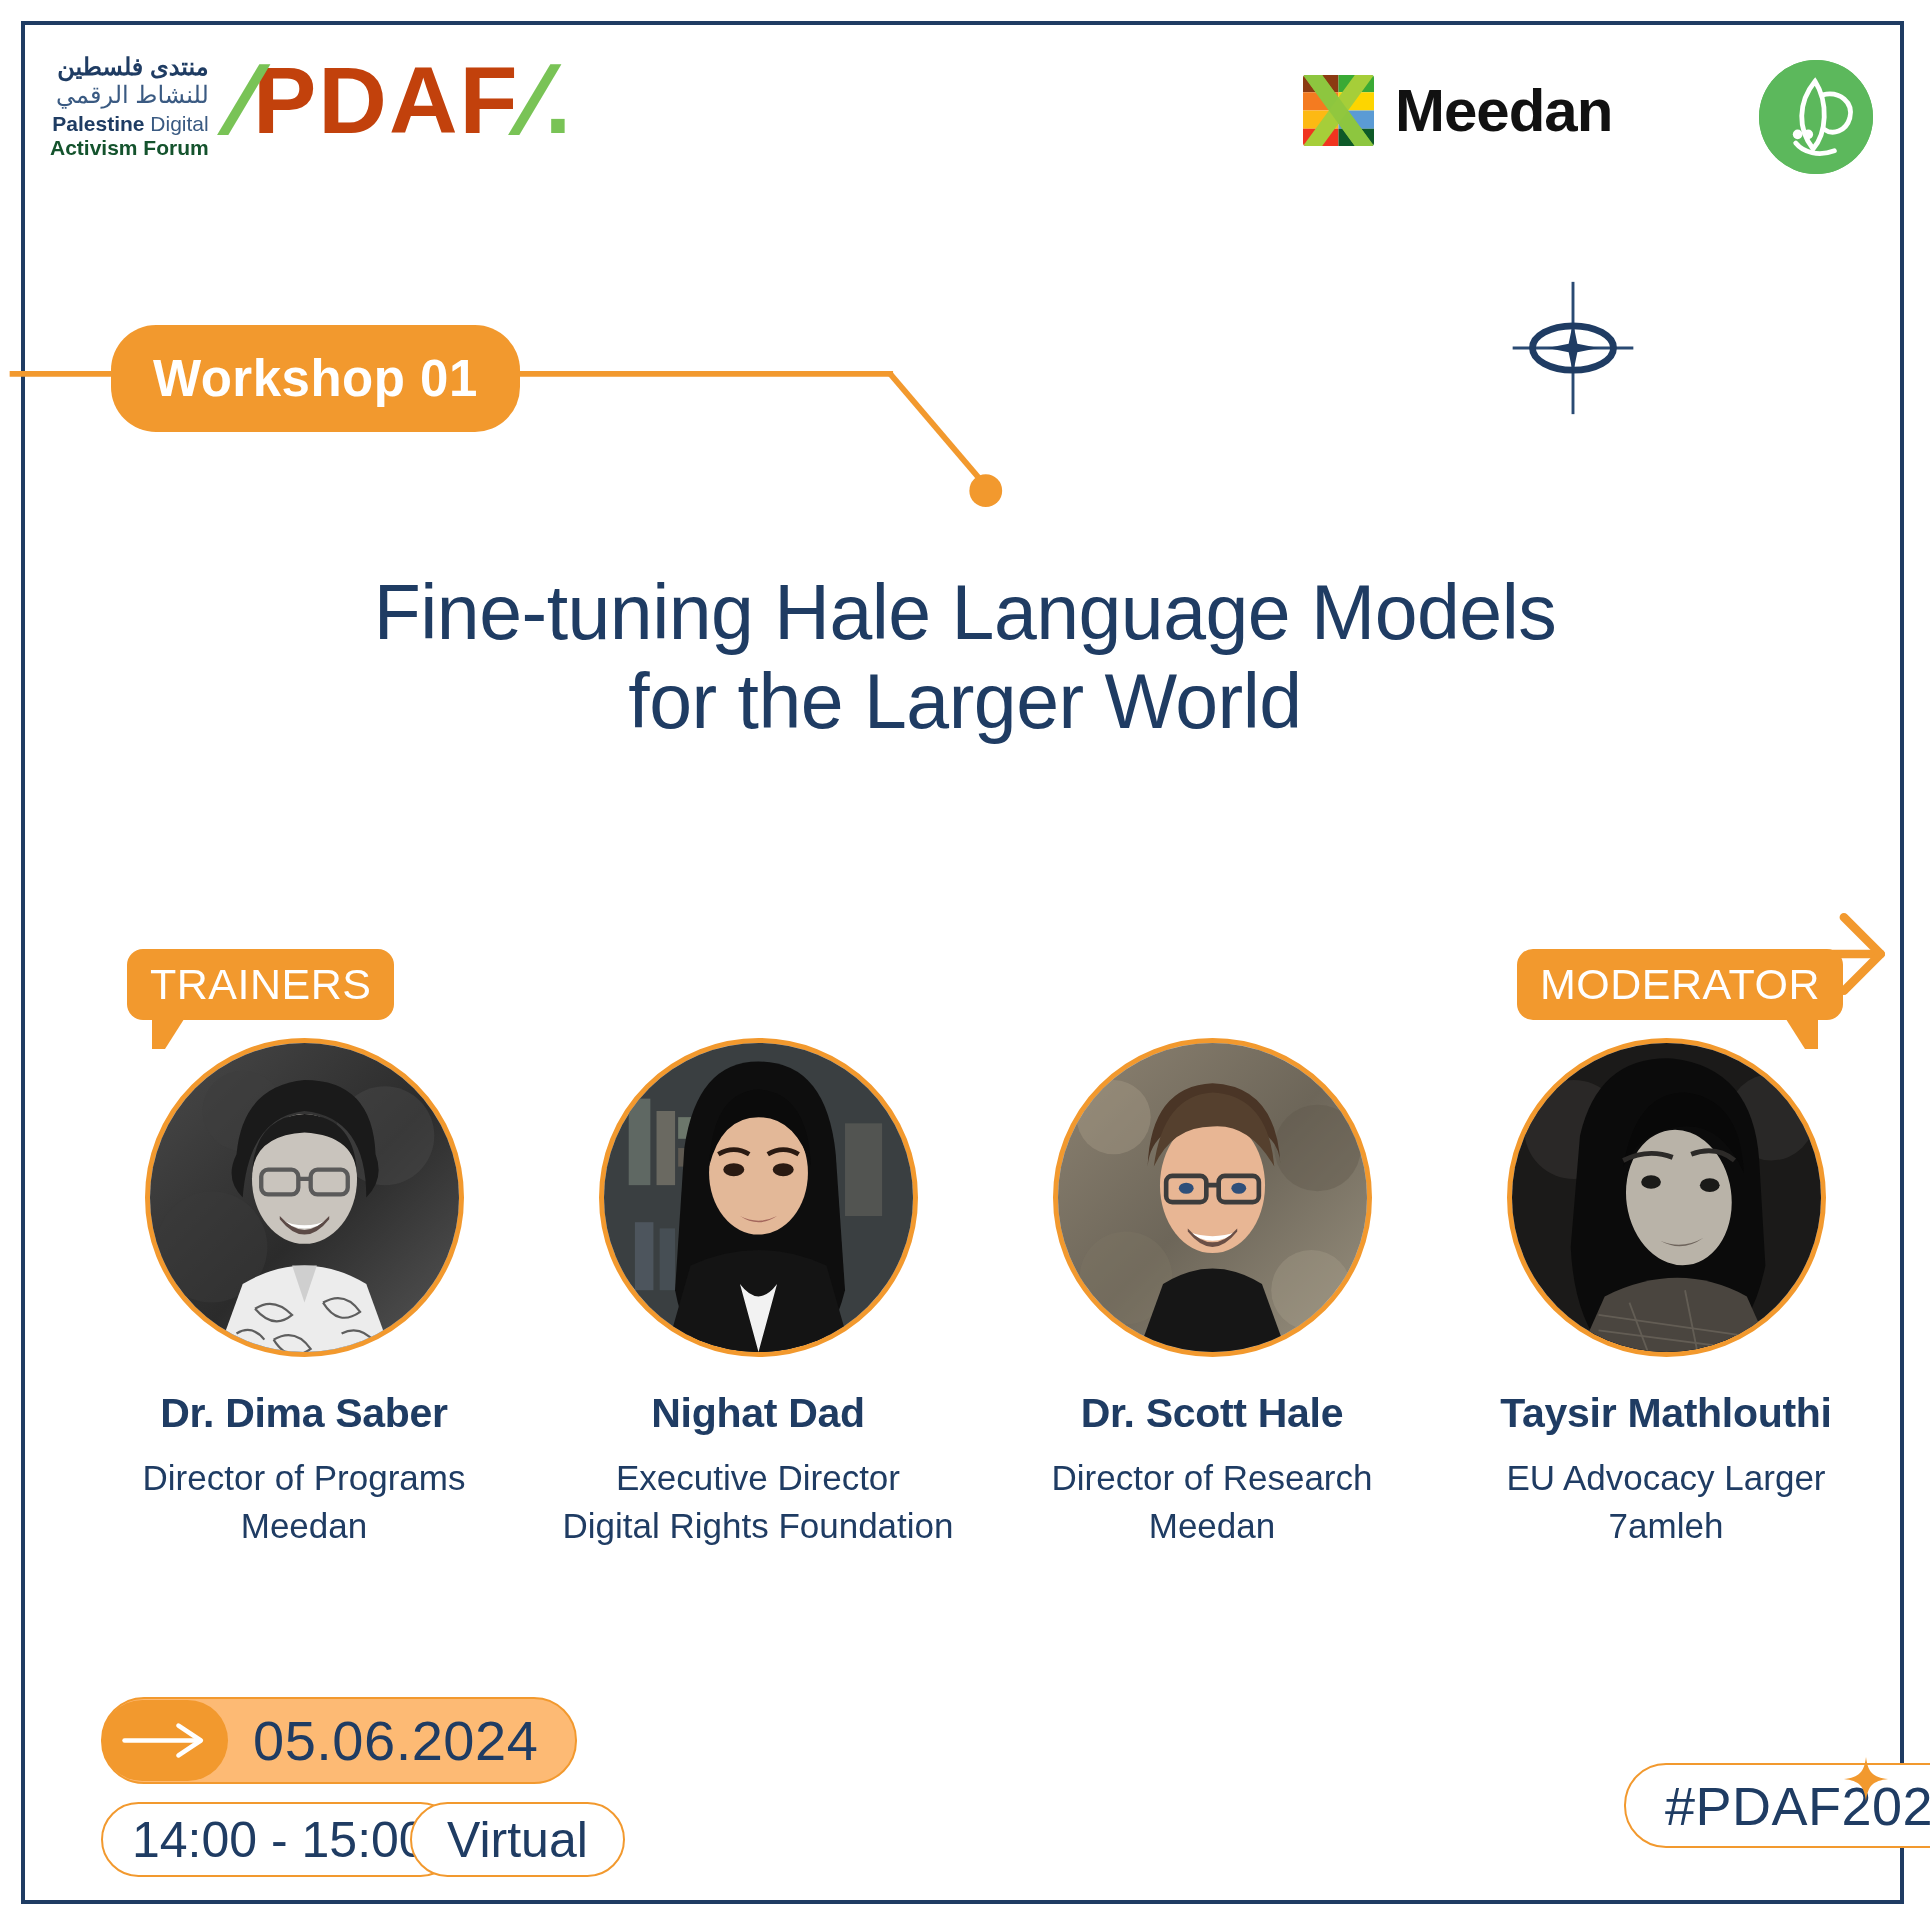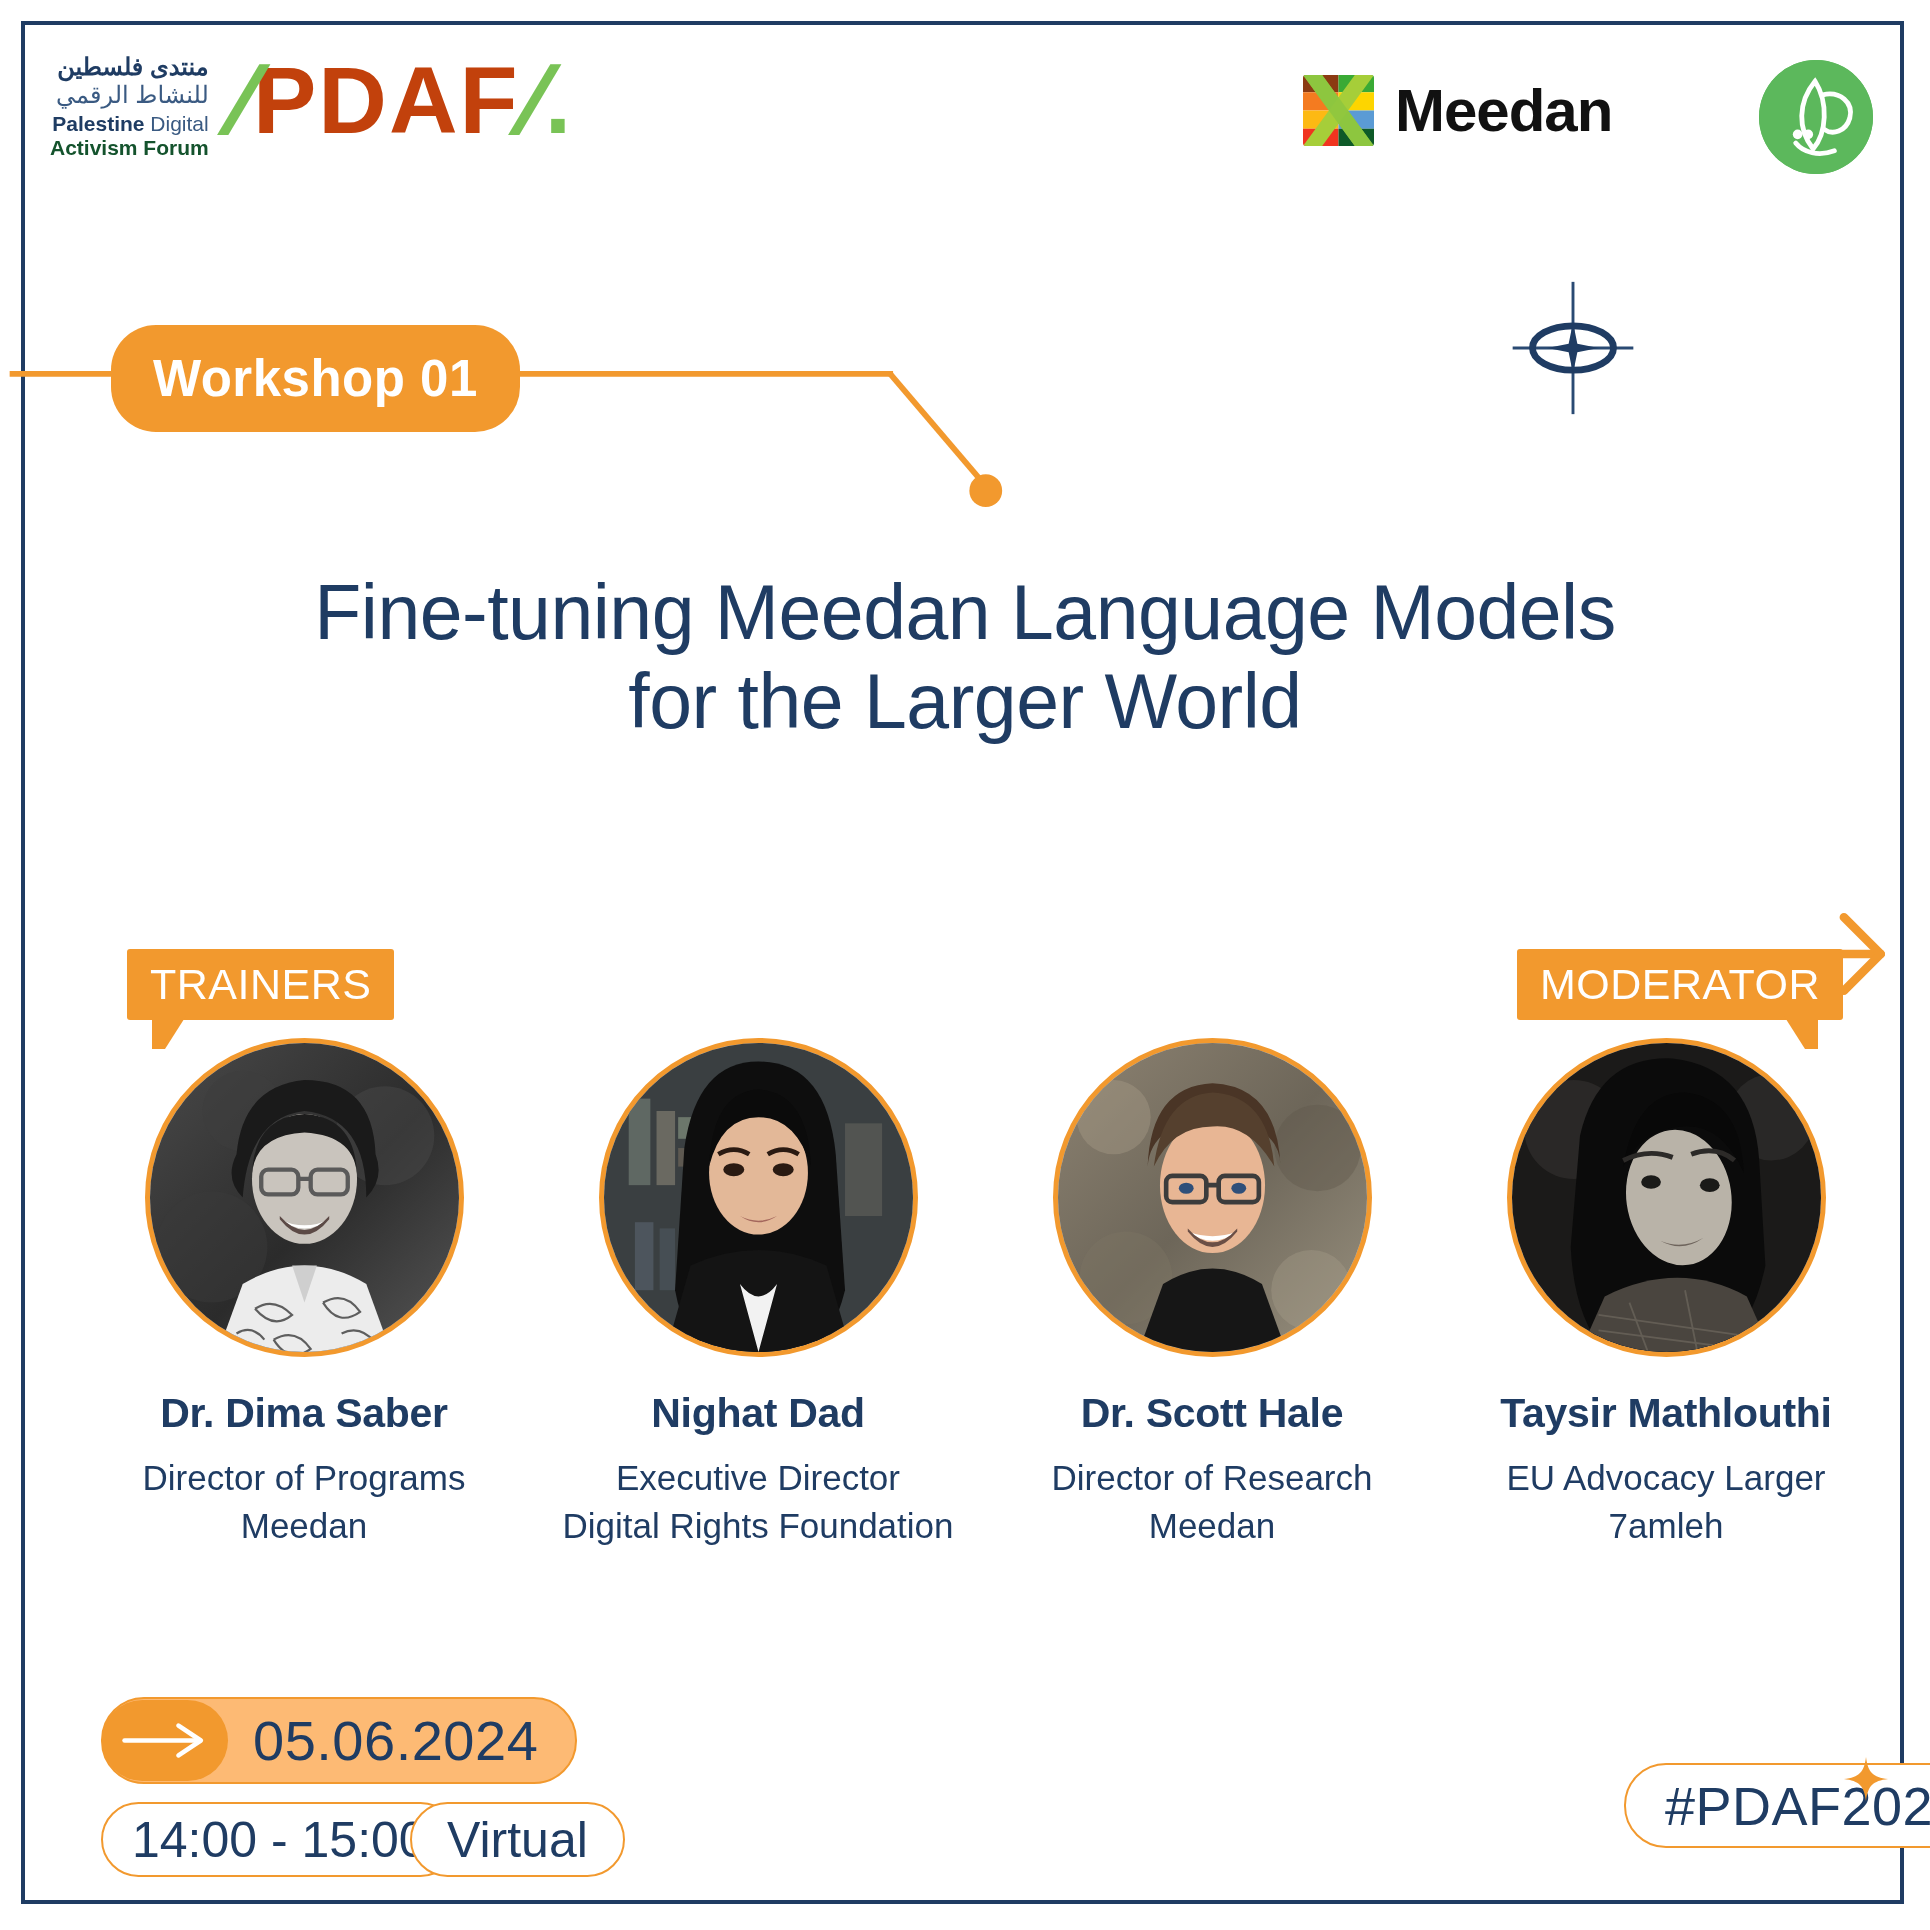--- a/index.html
+++ b/index.html
@@ -55,21 +55,21 @@
   .sp{position:absolute;top:0;width:454px;text-align:center;}
   .sp1{left:77px;} .sp2{left:531px;} .sp3{left:985px;} .sp4{left:1439px;}
 
   .avatar{position:relative;width:319px;height:319px;margin:39px auto 0;
           border-radius:50%;border:5.8px solid #f2992e;box-sizing:border-box;
           overflow:hidden;background:#cfcfcf;}
   .avatar svg{display:block;width:100%;height:100%;}
 
   .role-badge{position:absolute;top:-50px;height:71px;padding:0 23px;
               display:flex;align-items:center;justify-content:center;
-              background:#f2992e;border-radius:3px;z-index:5;}
+              background:#f2992e;border-radius:16px;z-index:5;}
   .role-badge span{color:#ffffff;font-size:43px;letter-spacing:0.5px;white-space:nowrap;}
   .role-badge.left{left:50px;}
   .role-badge.right{right:50px;}
   .role-badge .tail{position:absolute;bottom:-29px;width:0;height:0;}
   .role-badge.left .tail{left:25px;border-left:13.5px solid #f2992e;border-right:21px solid transparent;border-top:33px solid #f2992e;}
   .role-badge.right .tail{right:25px;border-right:13.5px solid #f2992e;border-left:21px solid transparent;border-top:33px solid #f2992e;}
 
   .sp-name{margin-top:33px;font-size:41px;font-weight:bold;color:#1f3c63;letter-spacing:-0.3px;}
   .sp-role{margin-top:17.4px;font-size:35px;color:#1f3c63;line-height:1.36;}
   .sp-org{font-size:35px;color:#1f3c63;line-height:1.36;}
@@ -174,21 +174,21 @@
     <line x1="392" y1="387" x2="925" y2="387" stroke="#f2992e" stroke-width="6"></line>
     <line x1="922" y1="387" x2="1020" y2="502" stroke="#f2992e" stroke-width="6"></line>
     <circle cx="1021" cy="508" r="17" fill="#f2992e"></circle>
   </svg>
 
   <div class="ws-badge">
     <span>Workshop 01</span>
   </div>
 
   <div class="title">
-    <span class="l1">Fine-tuning Meedan Language Models</span>
+    <span class="l1">Fine-tuning Hale Language Models</span>
     <span class="l2">for the Larger World</span>
   </div>
 
   <svg class="big-arrow" viewBox="0 0 120 120" xmlns="http://www.w3.org/2000/svg">
     <line x1="0" y1="60" x2="100" y2="60" stroke="#f2992e" stroke-width="9" stroke-linecap="round"></line>
     <polyline points="62,22 100,60 62,98" fill="none" stroke="#f2992e" stroke-width="9" stroke-linecap="round" stroke-linejoin="round"></polyline>
   </svg>
 
   <div class="speakers">
 

